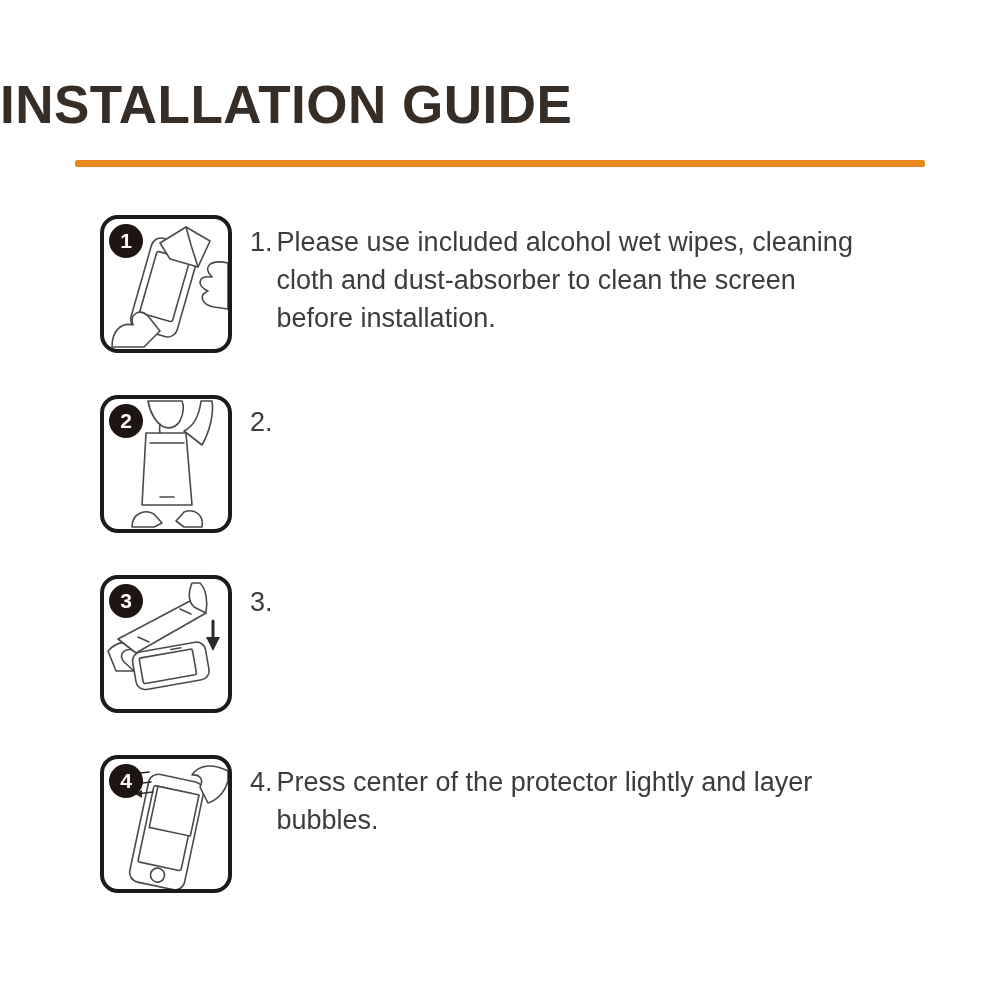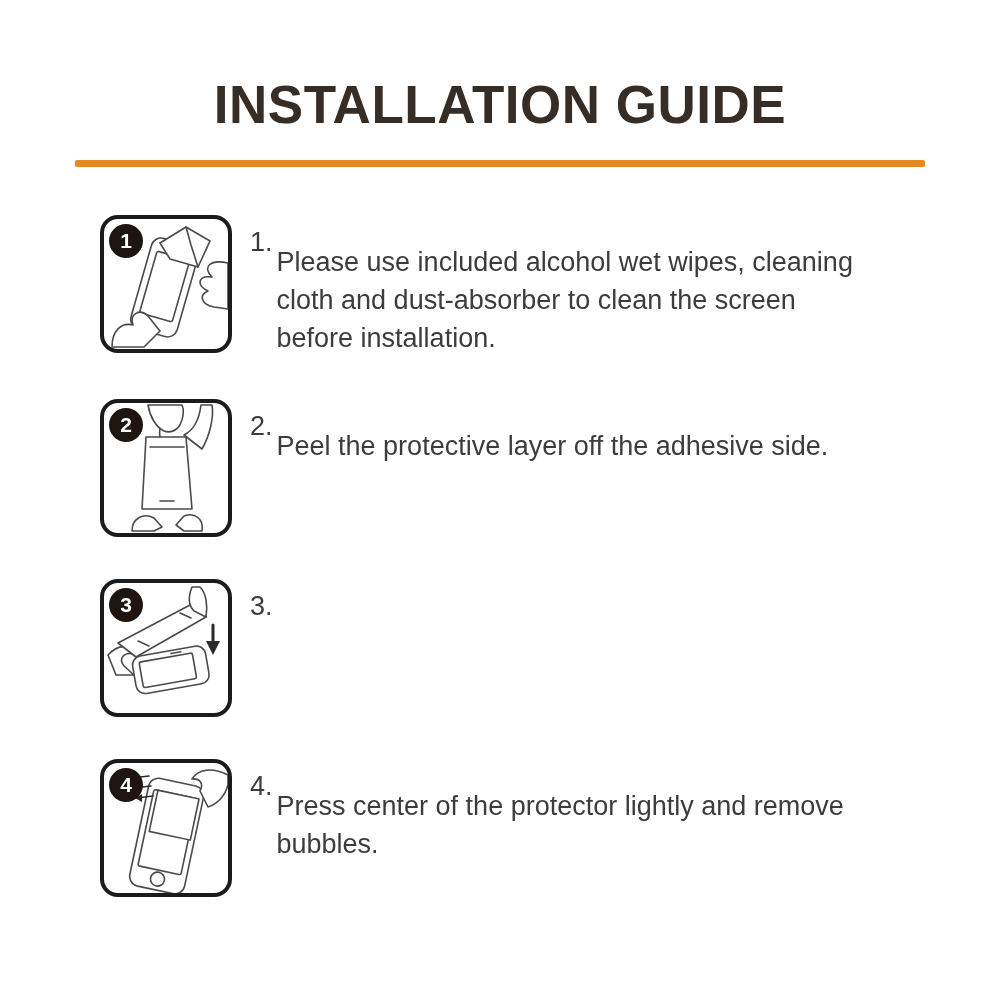--- a/index.html
+++ b/index.html
@@ -6,21 +6,20 @@
   html, body { background: #ffffff; }
   body {
     width: 1000px; height: 1000px;
     font-family: "Liberation Sans", sans-serif;
     position: relative; overflow: hidden;
   }
   .page { width: 1000px; height: 1000px; background: #ffffff; }
 
   .title {
     padding-top: 76px;
-    text-align: center;
     font-size: 53px;
     font-weight: 800;
     letter-spacing: 0.5px;
     color: #362d26;
     line-height: 58px;
   }
 
   .divider {
     width: 850px; height: 7px;
     margin: 26px auto 0 auto;
@@ -60,21 +59,21 @@
   .step-text {
     display: flex;
     margin-left: 18px;
     padding-top: 8px;
     font-size: 27px;
     line-height: 38px;
     color: #3c3c3c;
     max-width: 700px;
   }
   .step-label { white-space: nowrap; margin-right: 4px; }
-  .step-body  { white-space: pre-line; margin-top: 20px; }
+  .step-body  { white-space: pre-line; }
 </style>
 </head>
 <body>
 
 <div class="page">
 
   <div class="title" style="color: rgb(54, 45, 38);">INSTALLATION GUIDE</div>
 
   <div class="divider" style="background: rgb(231, 137, 28);"></div>
 
@@ -116,21 +115,20 @@
             <path d="M56,34 C54,22 60,10 70,5"></path>
             <path d="M44,2 C46,14 52,24 60,28 C66,30 72,28 76,22 C80,14 80,6 78,2 Z" fill="#ffffff"></path>
             <path d="M97,2 C95,18 88,28 80,32 L98,46 C106,32 110,14 108,2 Z" fill="#ffffff"></path>
             <path d="M28,128 C28,116 39,109 50,115 L58,124 L50,128 Z" fill="#ffffff"></path>
             <path d="M98,128 C100,116 91,109 80,113 L72,122 L80,128 Z" fill="#ffffff"></path>
           </g>
         </svg>
       </div>
       <div class="step-text">
         <span class="step-label">2.</span>
-        <span class="step-body">Peel the protective layer off the adhesive side.</span>
       </div>
     </div>
 
     <div class="step">
       <div class="figure">
         <span class="badge">3</span>
         <svg viewBox="0 0 124 130">
           <g stroke="#4a4a4a" stroke-width="1.6" fill="none" stroke-linecap="round" stroke-linejoin="round">
             <g transform="rotate(-10 66 88)">
               <rect x="30" y="68" width="74" height="38" rx="9" fill="#ffffff"></rect>
@@ -172,19 +170,19 @@
               <line x1="47" y1="23" x2="30" y2="25"></line>
               <path d="M29,25 L36,21 L36,29 Z" fill="#2a2a2a" stroke="none"></path>
               <line x1="49" y1="33" x2="32" y2="35"></line>
               <path d="M31,35 L38,31 L38,39 Z" fill="#2a2a2a" stroke="none"></path>
             </g>
           </g>
         </svg>
       </div>
       <div class="step-text">
         <span class="step-label">4.</span>
-        <span class="step-body">Press center of the protector lightly and remove
+        <span class="step-body">Press center of the protector lightly and layer
 bubbles.</span>
       </div>
     </div>
 
   </div>
 </div>
 
 </body></html>

